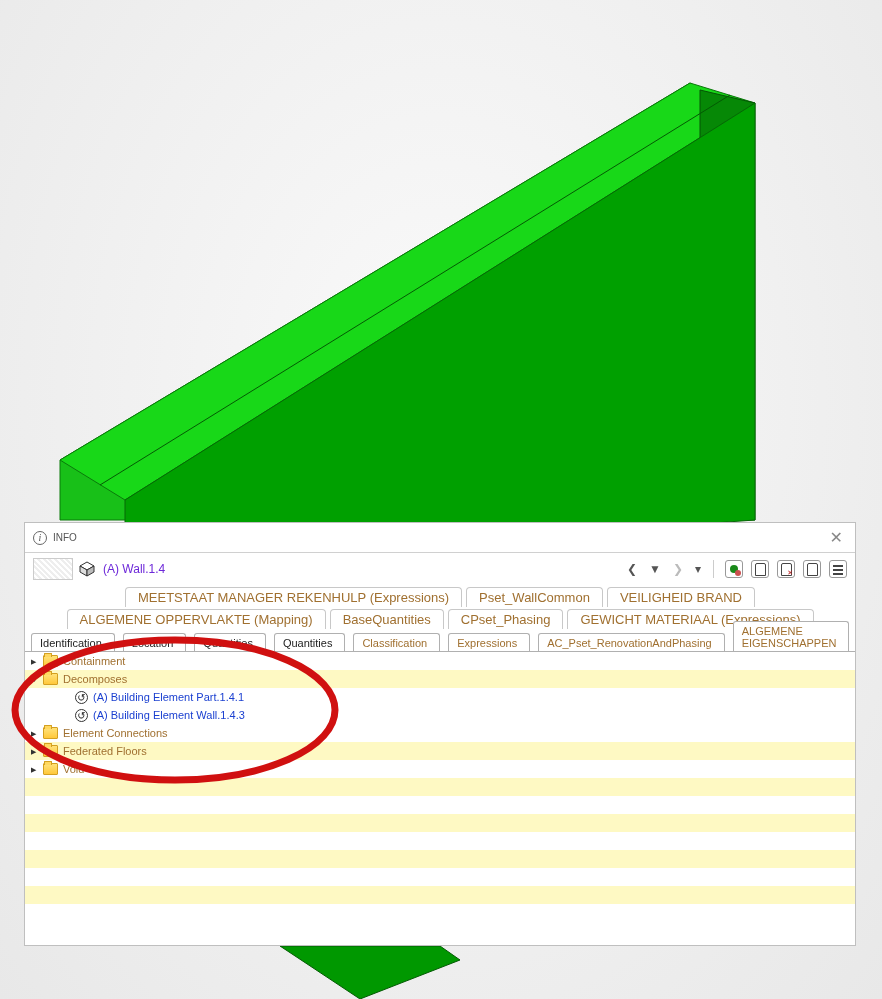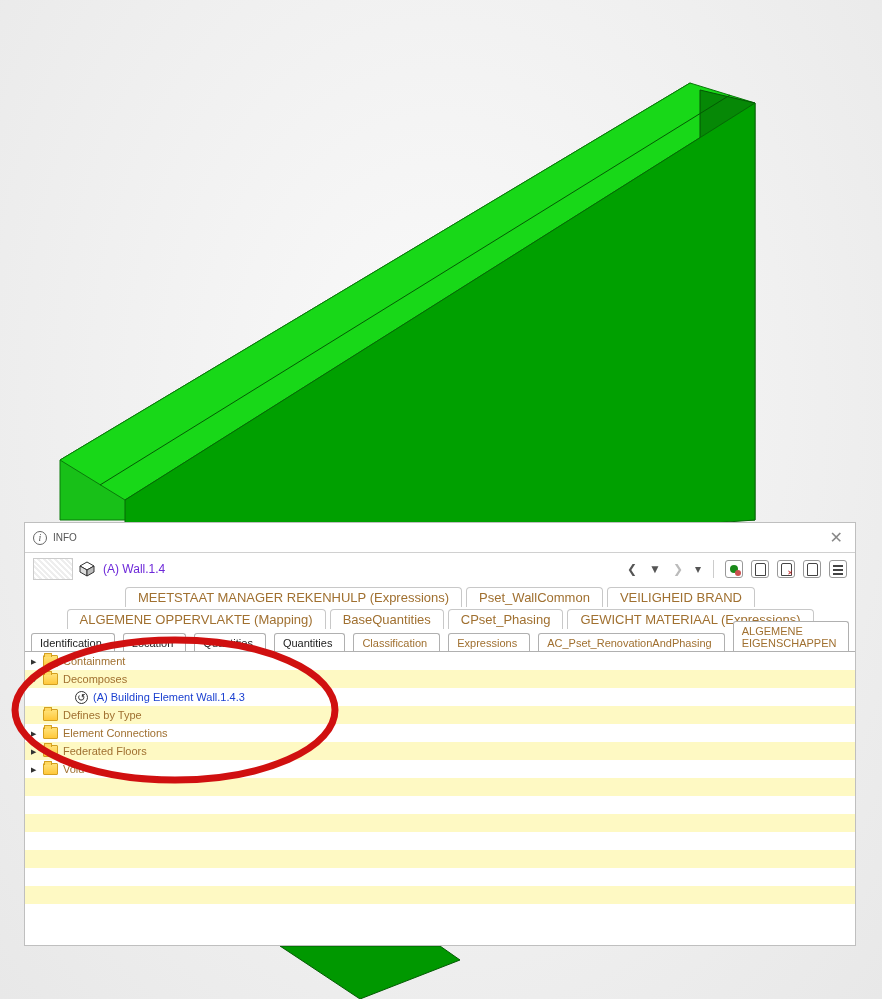--- a/index.html
+++ b/index.html
@@ -287,26 +287,26 @@
         <span class="lbl cat">Containment</span>
       </div>
       <div class="tree-row alt">
         <span class="arrow open"></span>
         <span class="folder-icon"></span>
         <span class="lbl cat">Decomposes</span>
       </div>
       <div class="tree-row">
         <span class="arrow none indent1"></span>
         <span class="reverse-icon"></span>
+        <span class="lbl item">(A) Building Element Part.1.4.1</span>
+      </div>
+      <div class="tree-row">
+        <span class="arrow none indent1"></span>
+        <span class="reverse-icon"></span>
         <span class="lbl item">(A) Building Element Wall.1.4.3</span>
-      </div>
-      <div class="tree-row alt">
-        <span class="arrow none"></span>
-        <span class="folder-icon"></span>
-        <span class="lbl cat">Defines by Type</span>
       </div>
       <div class="tree-row">
         <span class="arrow closed"></span>
         <span class="folder-icon"></span>
         <span class="lbl cat">Element Connections</span>
       </div>
       <div class="tree-row alt">
         <span class="arrow closed"></span>
         <span class="folder-icon"></span>
         <span class="lbl cat">Federated Floors</span>

